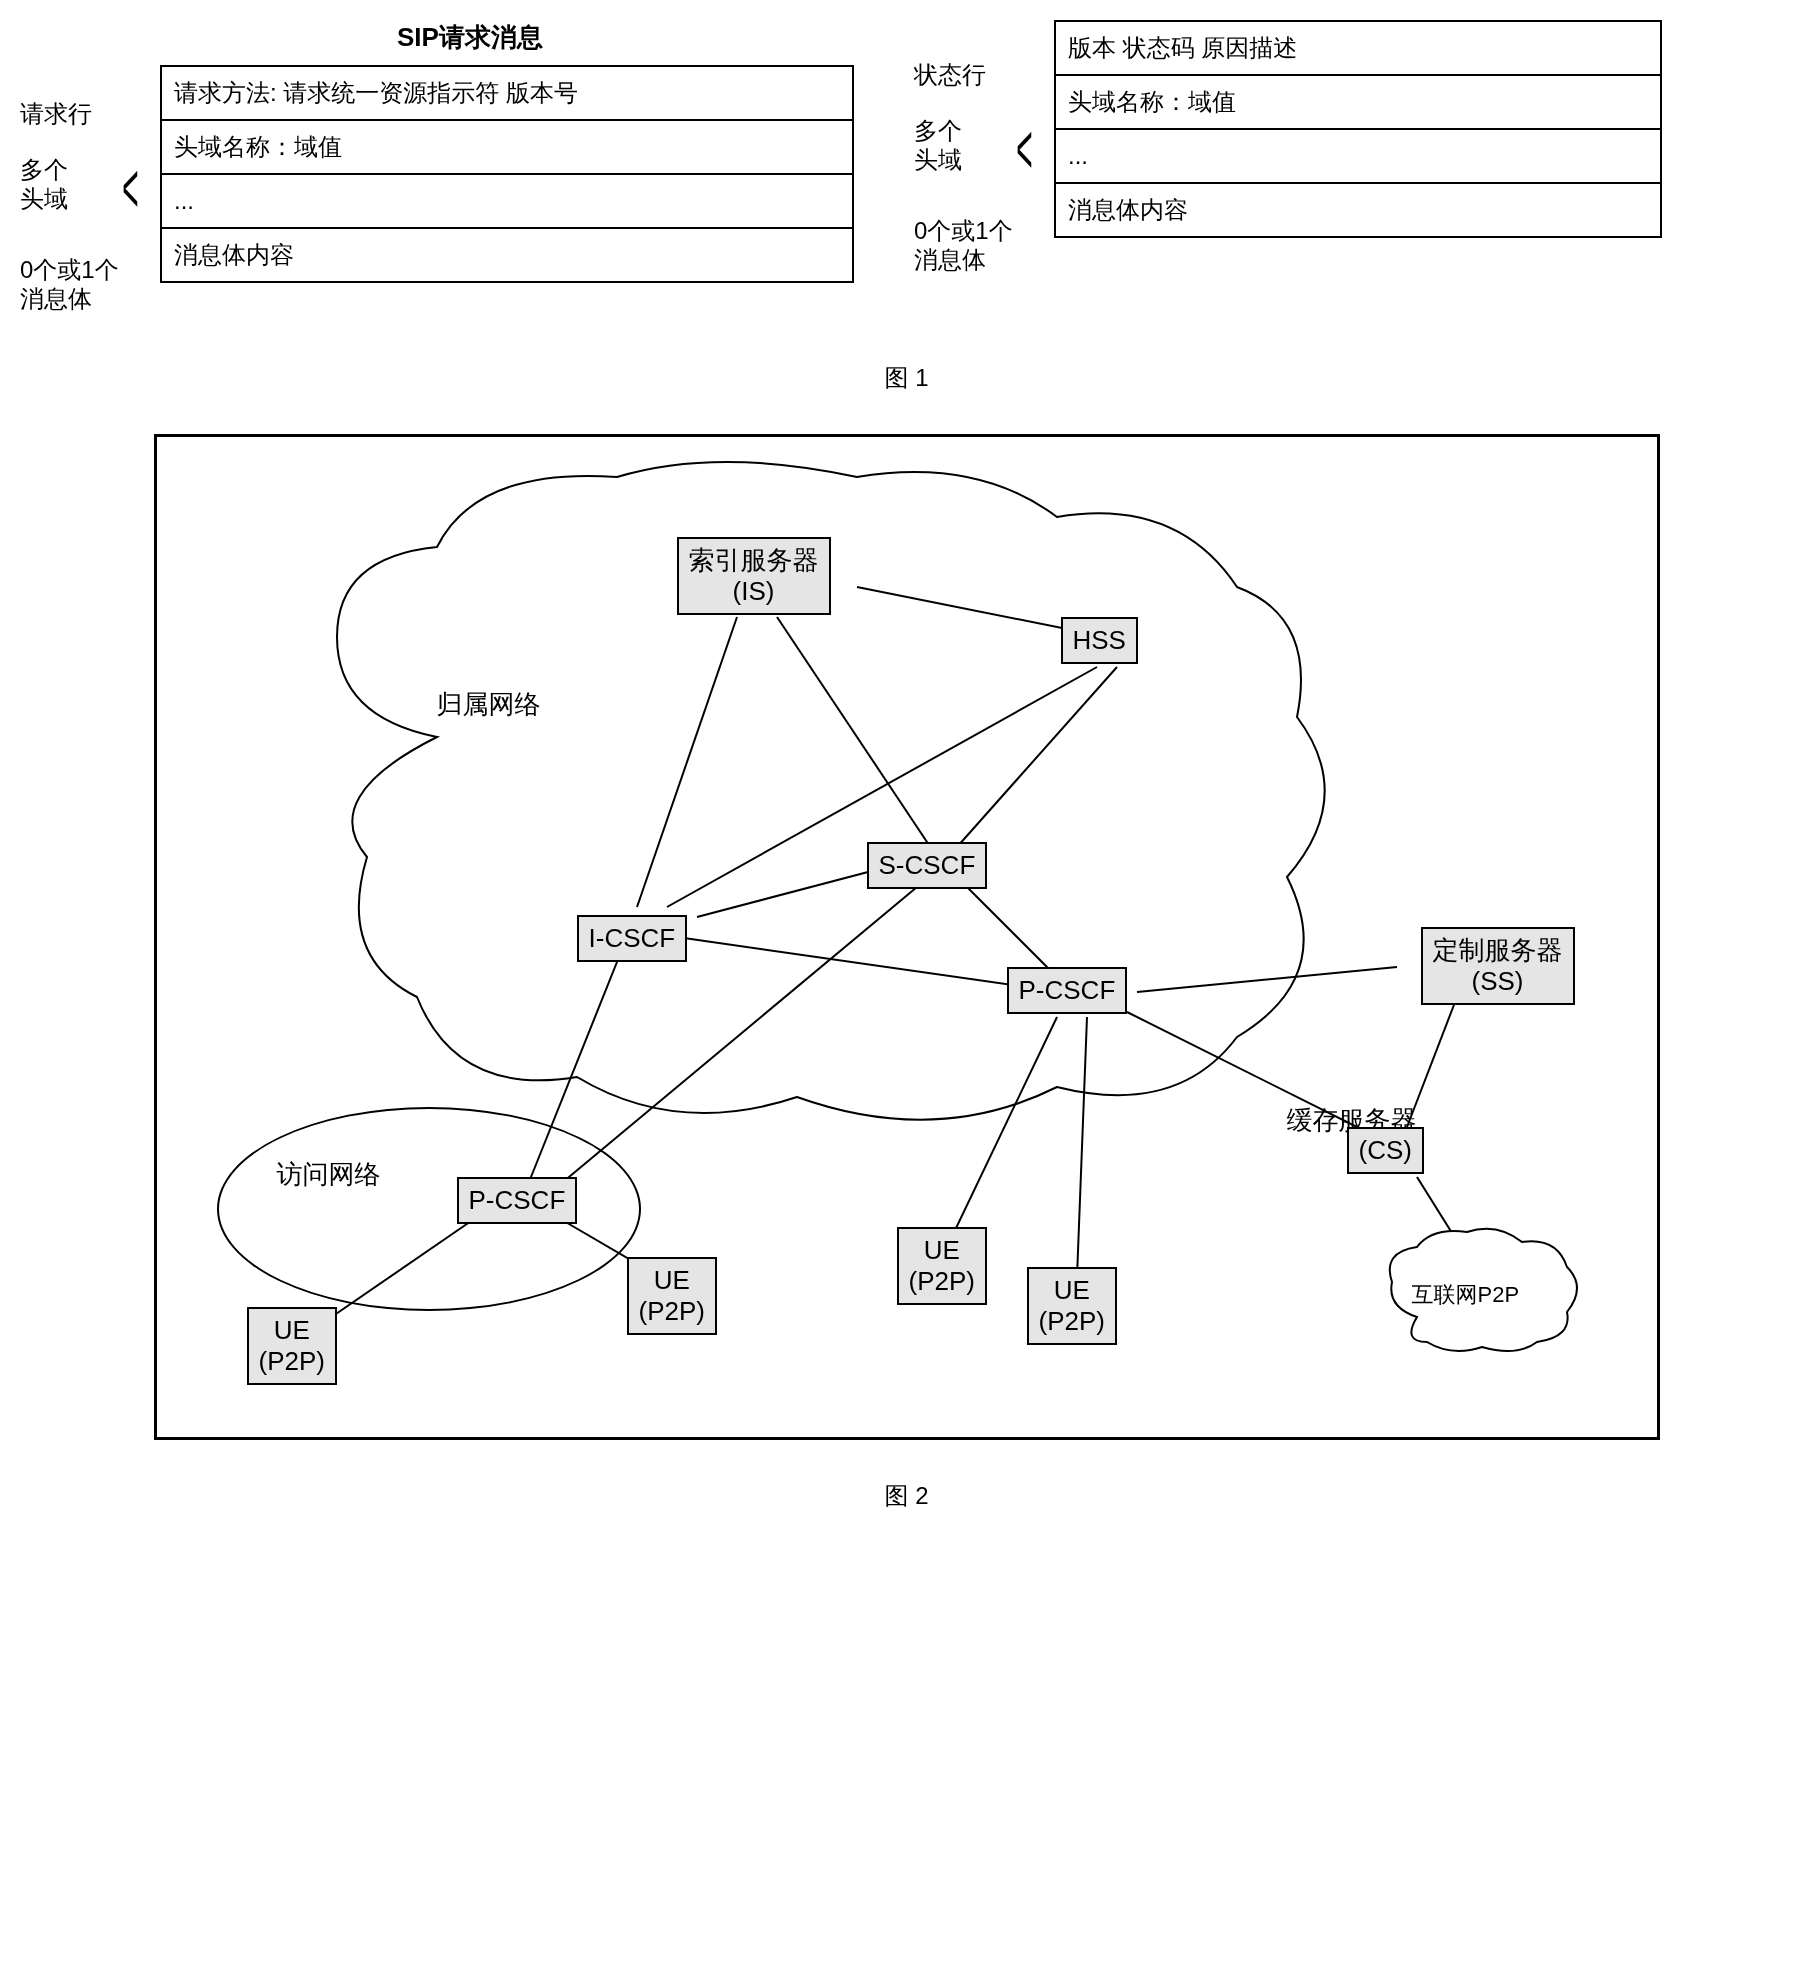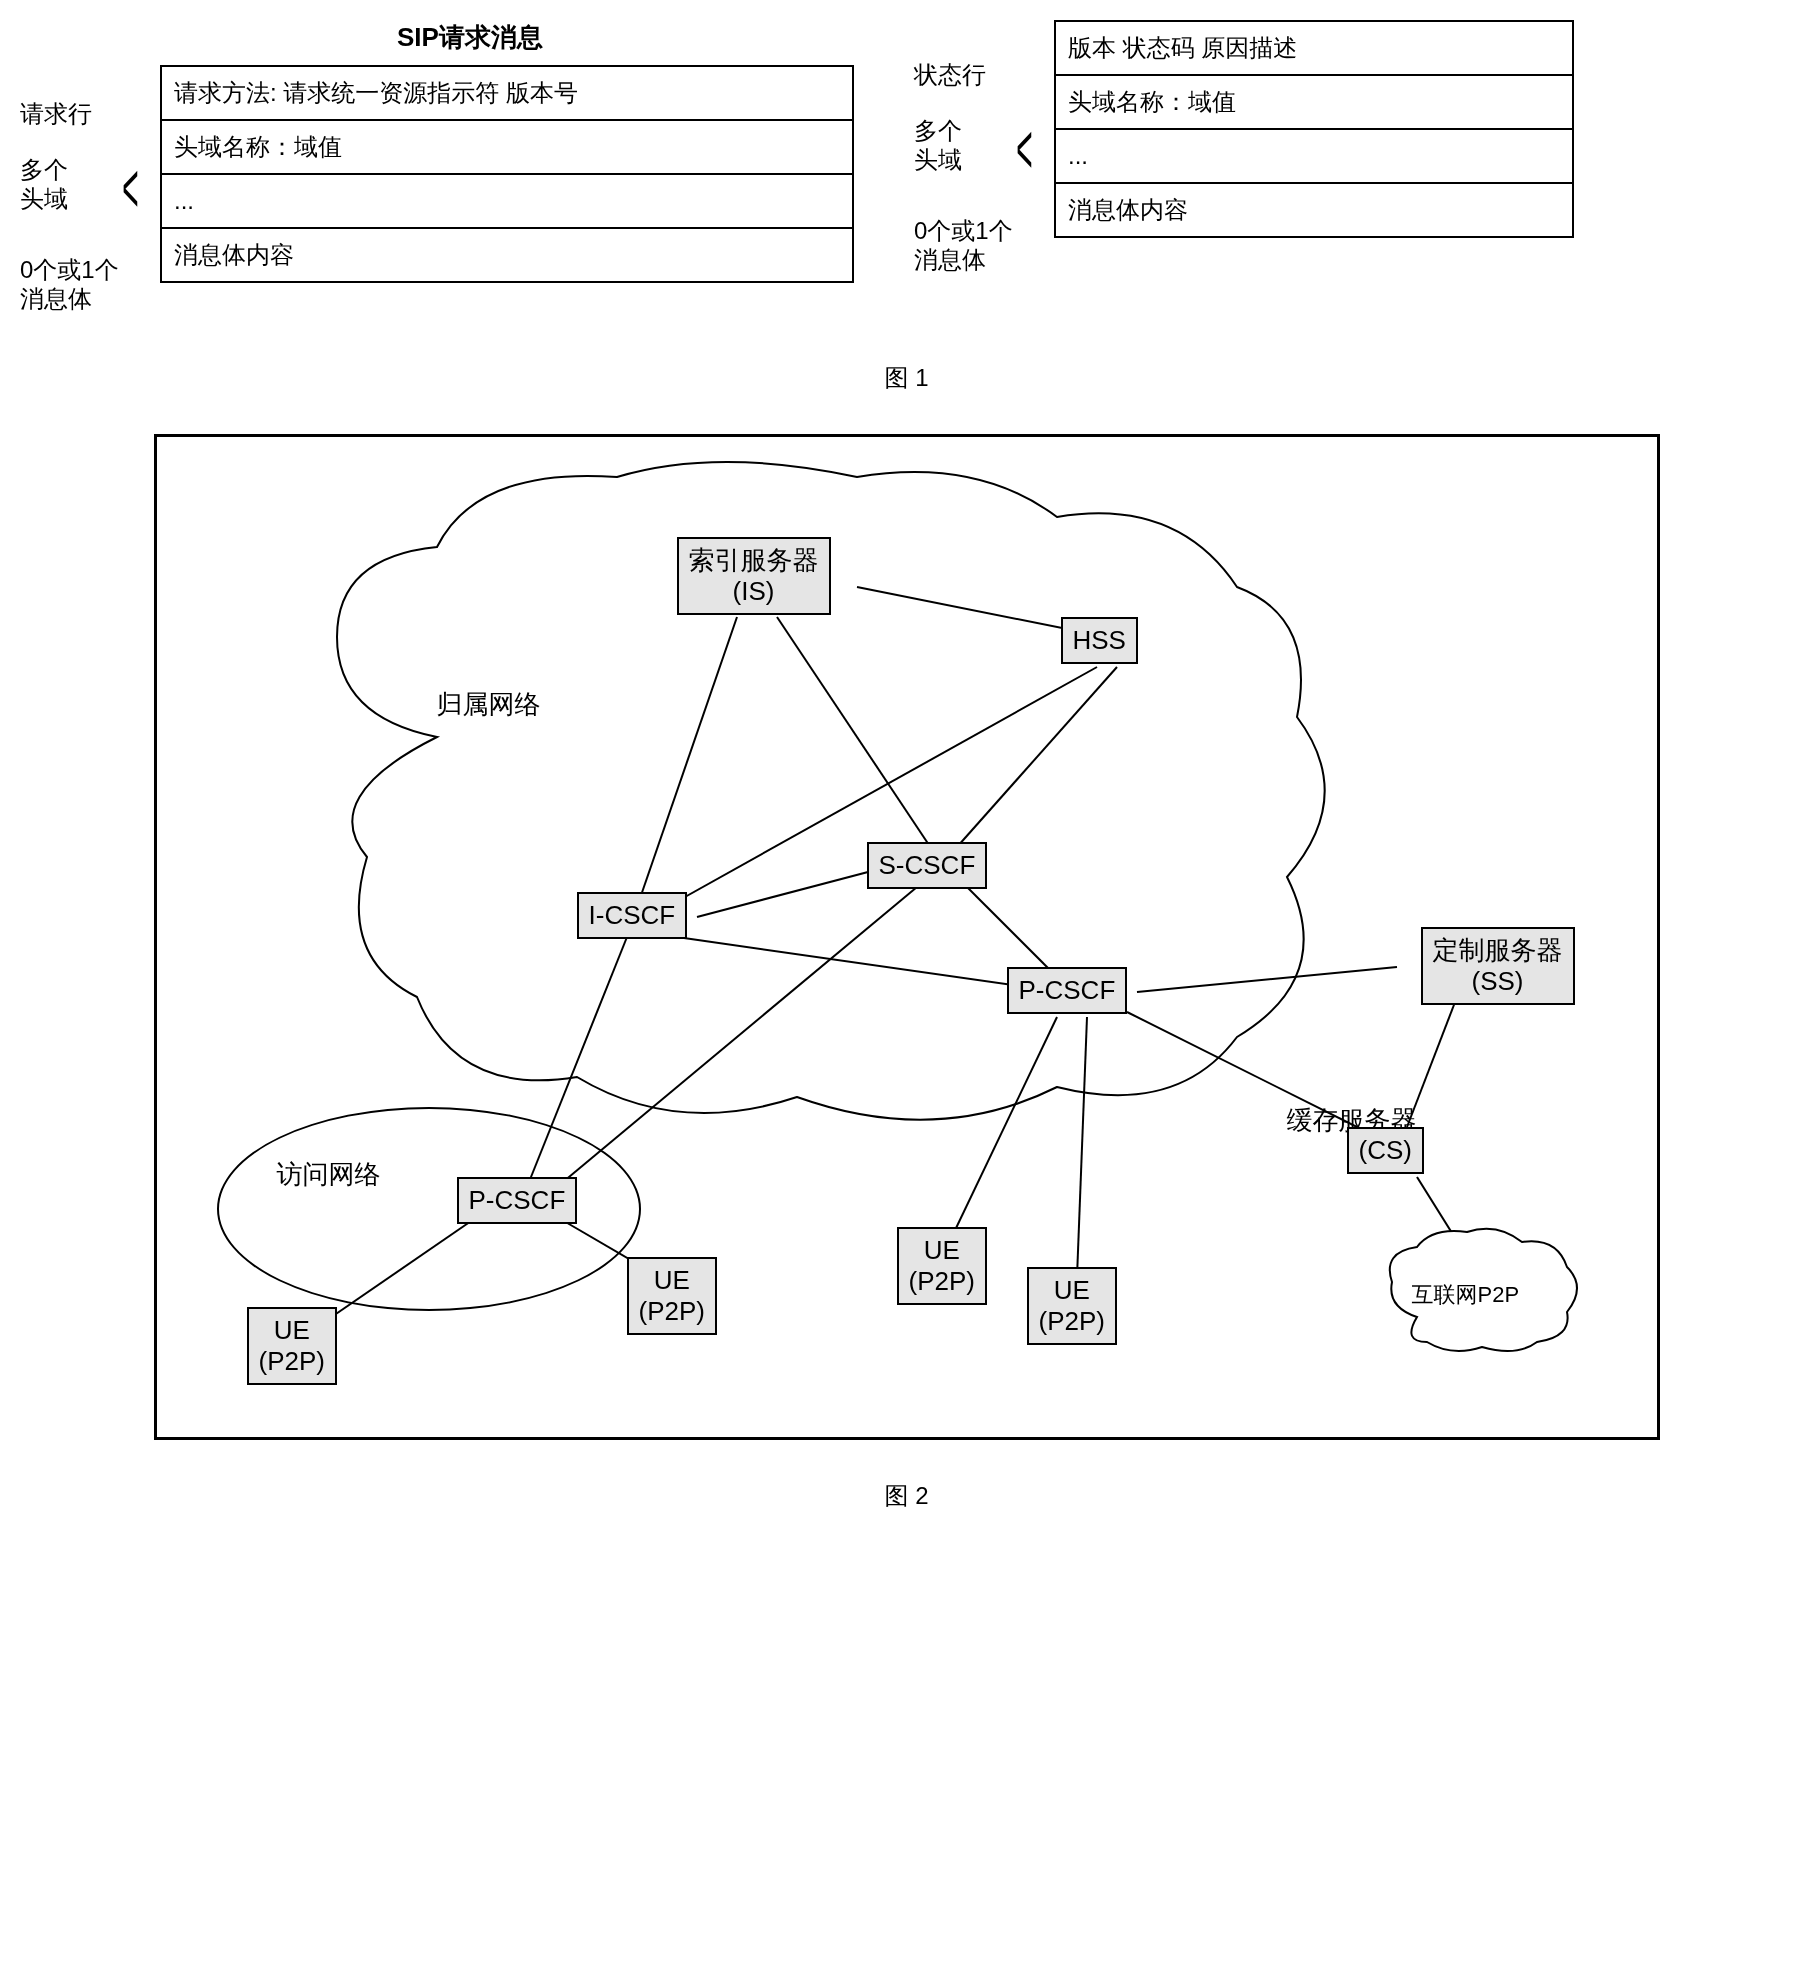--- a/index.html
+++ b/index.html
@@ -156,21 +156,21 @@
           <span>多个</span><br>
           <span>头域</span>
         </div>
         <div class="row3">
           <span>0个或1个</span><br>
           <span>消息体</span>
         </div>
       </div>
     </div>
     <div>
-      <table class="msg-table" style="width:520px;">
+      <table class="msg-table" style="width:608px;">
         <tbody>
               <tr>
                 <td>版本 状态码 原因描述</td>
               </tr>
         <tr>
                 <td>头域名称：域值</td>
               </tr>
         <tr>
                 <td>...</td>
               </tr>
@@ -262,21 +262,21 @@
     </g>
   </svg>
 
   <div class="label-text" style="left:280px; top:250px;">归属网络</div>
   <div class="label-text" style="left:120px; top:720px;">访问网络</div>
 
   <div class="node" style="left:520px; top:100px; white-space:pre;">索引服务器
 (IS)</div>
   <div class="node" style="left:904px; top:180px;">HSS</div>
   <div class="node" style="left:710px; top:405px;">S-CSCF</div>
-  <div class="node" style="left:420px; top:455px;text-align:center;">I-CSCF</div>
+  <div class="node" style="left:420px; top:478px;text-align:center;">I-CSCF</div>
   <div class="node" style="left:850px; top:530px;">P-CSCF</div>
   <div class="node" style="left:300px; top:740px;">P-CSCF</div>
   <div class="node" style="left:1264px; top:490px; white-space:pre;">定制服务器
 (SS)</div>
   <div class="label-text" style="left:1130px; top:650px;margin-top:16px;">缓存服务器</div>
   <div class="node" style="left:1190px; top:690px;">(CS)</div>
   <div class="node" style="left:90px; top:870px; white-space:pre;">UE
 (P2P)</div>
   <div class="node" style="left:470px; top:820px; white-space:pre;">UE
 (P2P)</div>

